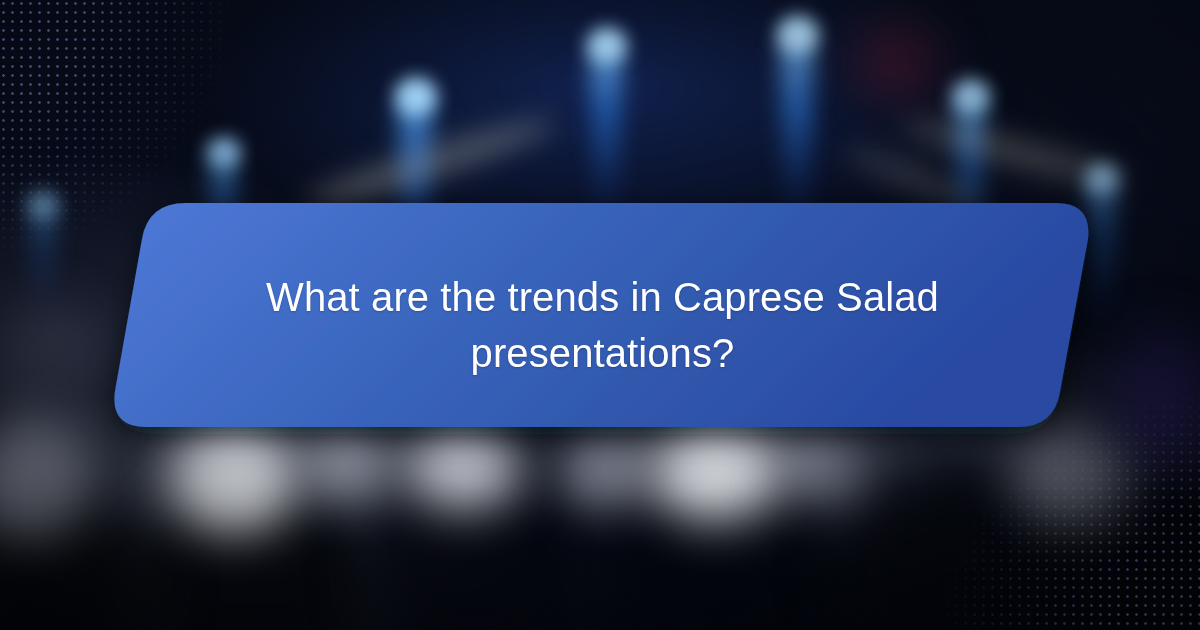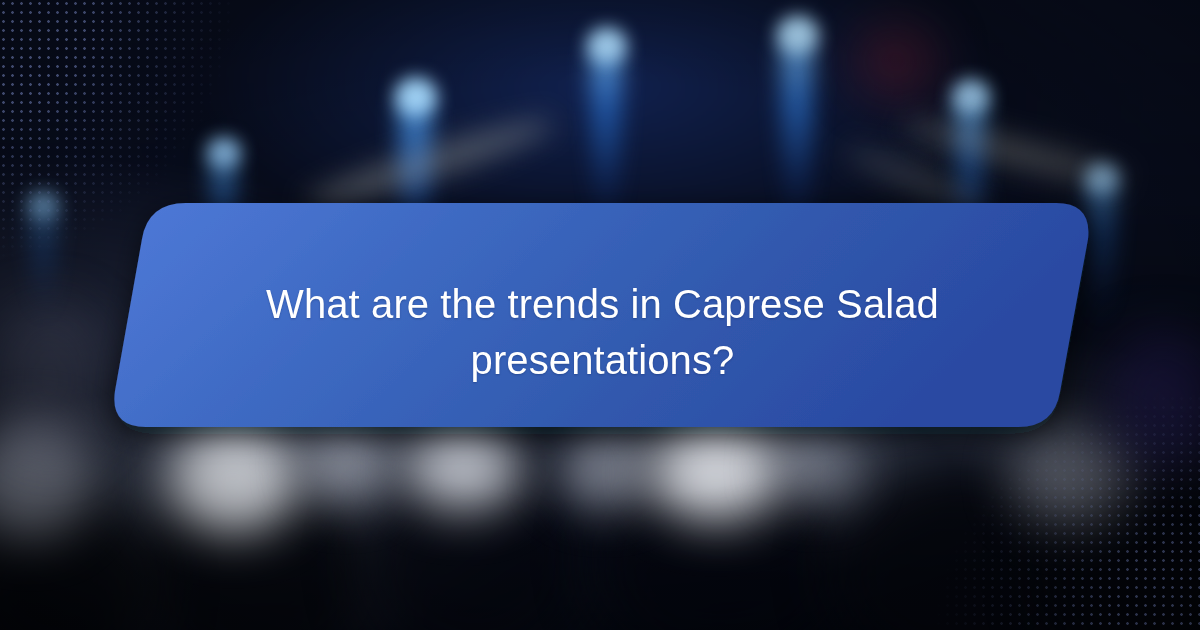--- a/index.html
+++ b/index.html
@@ -108,21 +108,21 @@
     left: 0;
     top: 0;
     width: 1200px;
     height: 630px;
     overflow: visible;
   }
 
   .card-text {
     position: absolute;
     left: 175px;
-    top: 220px;
+    top: 213px;
     width: 855px;
     height: 224px;
     display: flex;
     flex-direction: column;
     align-items: center;
     justify-content: center;
     text-align: center;
     color: #ffffff;
     font-size: 40px;
     line-height: 56px;

